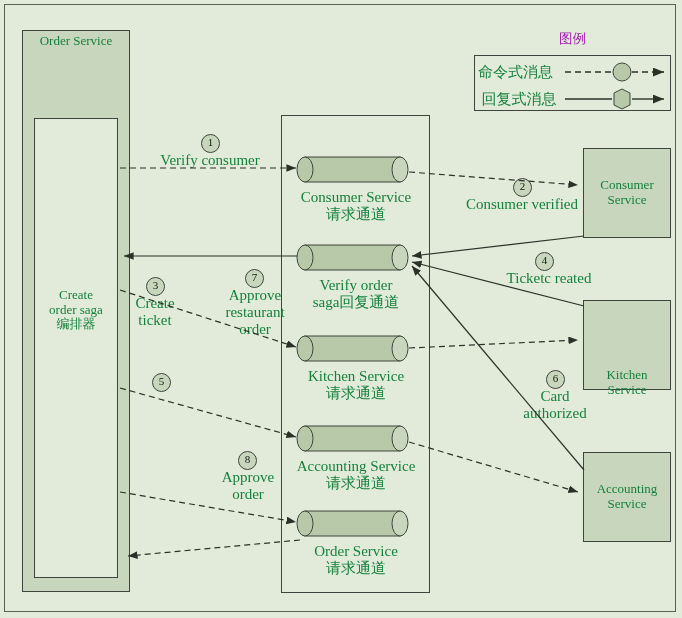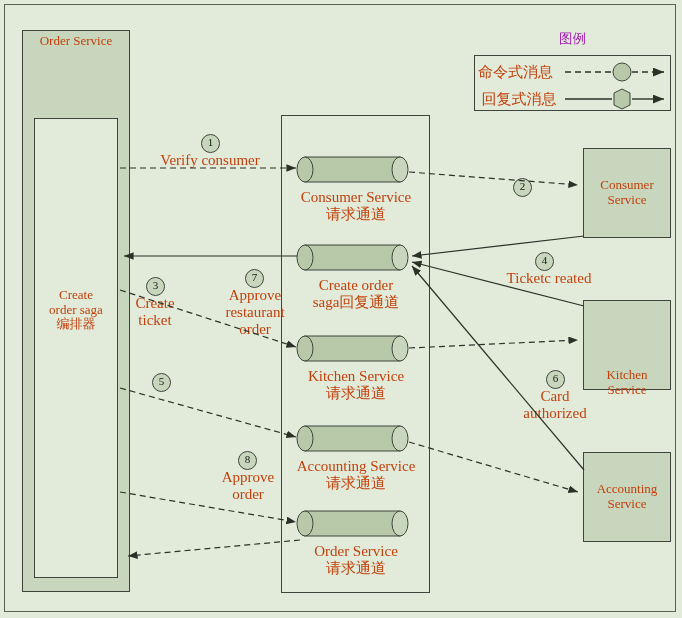--- a/index.html
+++ b/index.html
@@ -32,21 +32,21 @@
   }
   .plainbox {
     position: absolute;
     box-sizing: border-box;
     border: 1px solid #3f443d;
     background: transparent;
   }
   .label {
     position: absolute;
     text-align: center;
-    color: #c2410c;
+    color: #15803d;
     line-height: 1.12;
     white-space: pre-line;
   }
   .cap {
     font-size: 13px;
   }
   .cap-s {
     font-size: 15px;
   }
   svg.layer {
@@ -103,39 +103,40 @@
   <div class="label cap" style="left:583px; top:482px; width:88px;">Accounting
 Service</div>
 
   <div class="plainbox" style="left:474px; top:55px; width:197px; height:56px;"></div>
   <div class="legend-title" style="left:474px; top:30px; width:197px; text-align:center;">图例</div>
   <div class="label cap-s" style="left:478px; top:64px; width:82px; text-align:left;">命令式消息</div>
   <div class="label cap-s" style="left:478px; top:91px; width:82px; text-align:center;">回复式消息</div>
 
   <div class="label cap-s" style="left:286px; top:189px; width:140px;">Consumer Service
 请求通道</div>
-  <div class="label cap-s" style="left:286px; top:277px; width:140px;">Create order
+  <div class="label cap-s" style="left:286px; top:277px; width:140px;">Verify order
 saga回复通道</div>
   <div class="label cap-s" style="left:286px; top:368px; width:140px;">Kitchen Service
 请求通道</div>
   <div class="label cap-s" style="left:286px; top:458px; width:140px;">Accounting Service
 请求通道</div>
   <div class="label cap-s" style="left:286px; top:543px; width:140px;">Order Service
 请求通道</div>
 
   <div class="num" style="left:201px; top:134px;">1</div>
   <div class="num" style="left:513px; top:178px;">2</div>
   <div class="num" style="left:146px; top:277px;">3</div>
   <div class="num" style="left:535px; top:252px;">4</div>
   <div class="num" style="left:152px; top:373px;">5</div>
   <div class="num" style="left:546px; top:370px;">6</div>
   <div class="num" style="left:245px; top:269px;">7</div>
   <div class="num" style="left:238px; top:451px;">8</div>
 
   <div class="label cap-s" style="left:155px; top:152px; width:110px;">Verify consumer</div>
+  <div class="label cap-s" style="left:455px; top:196px; width:134px;">Consumer verified</div>
   <div class="label cap-s" style="left:120px; top:295px; width:70px;">Create
 ticket</div>
   <div class="label cap-s" style="left:489px; top:270px; width:120px;">Ticketc reated</div>
   <div class="label cap-s" style="left:516px; top:388px; width:78px;">Card
 authorized</div>
   <div class="label cap-s" style="left:215px; top:287px; width:80px;">Approve
 restaurant
 order</div>
   <div class="label cap-s" style="left:208px; top:469px; width:80px;">Approve
 order</div>

